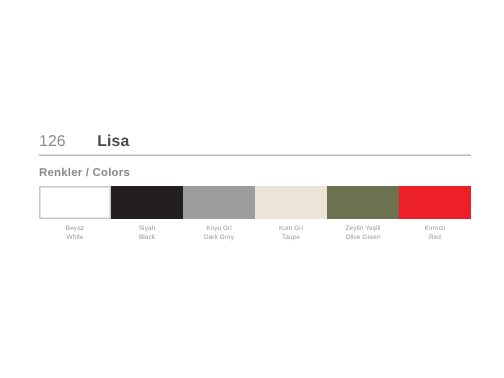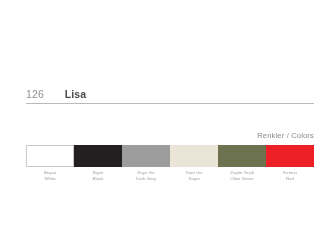--- a/index.html
+++ b/index.html
@@ -52,28 +52,27 @@
   }
   .title-rule {
     width: 100%;
     height: 1px;
     background: #b9b9b9;
     margin-top: 1px;
   }
 
   
   .section-label {
-    margin-top: 27px;
+    margin-top: 6px;
     font-size: 7.6px;
     line-height: 9px;
     color: #8a8a8a;
-    font-weight: 400;
+    font-weight: 700;
     letter-spacing: 0.15px;
     white-space: nowrap;
-    text-align: right;
   }
 
   
   .swatch-row {
     margin-top: 5px;
     display: flex;
     align-items: flex-start;
   }
   .swatch-item {
     width: 48px;

